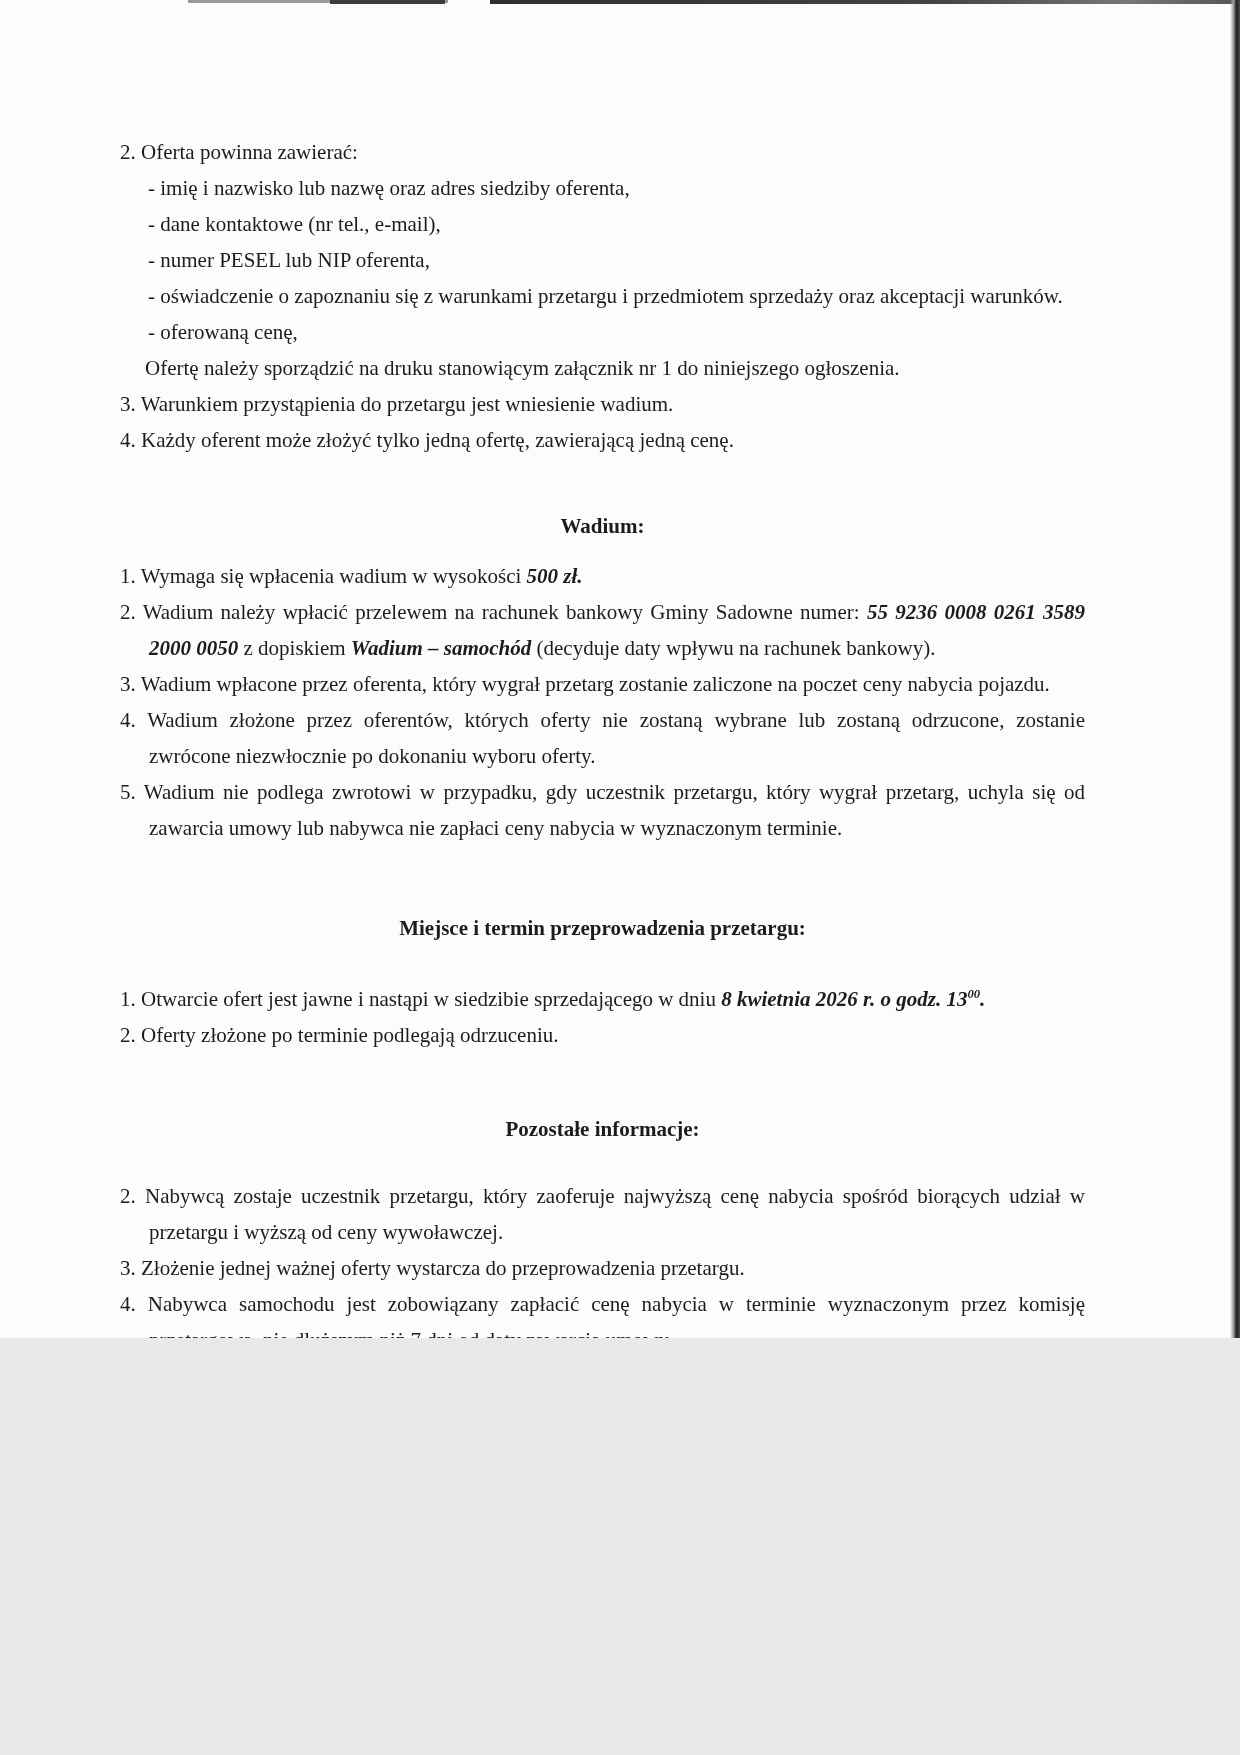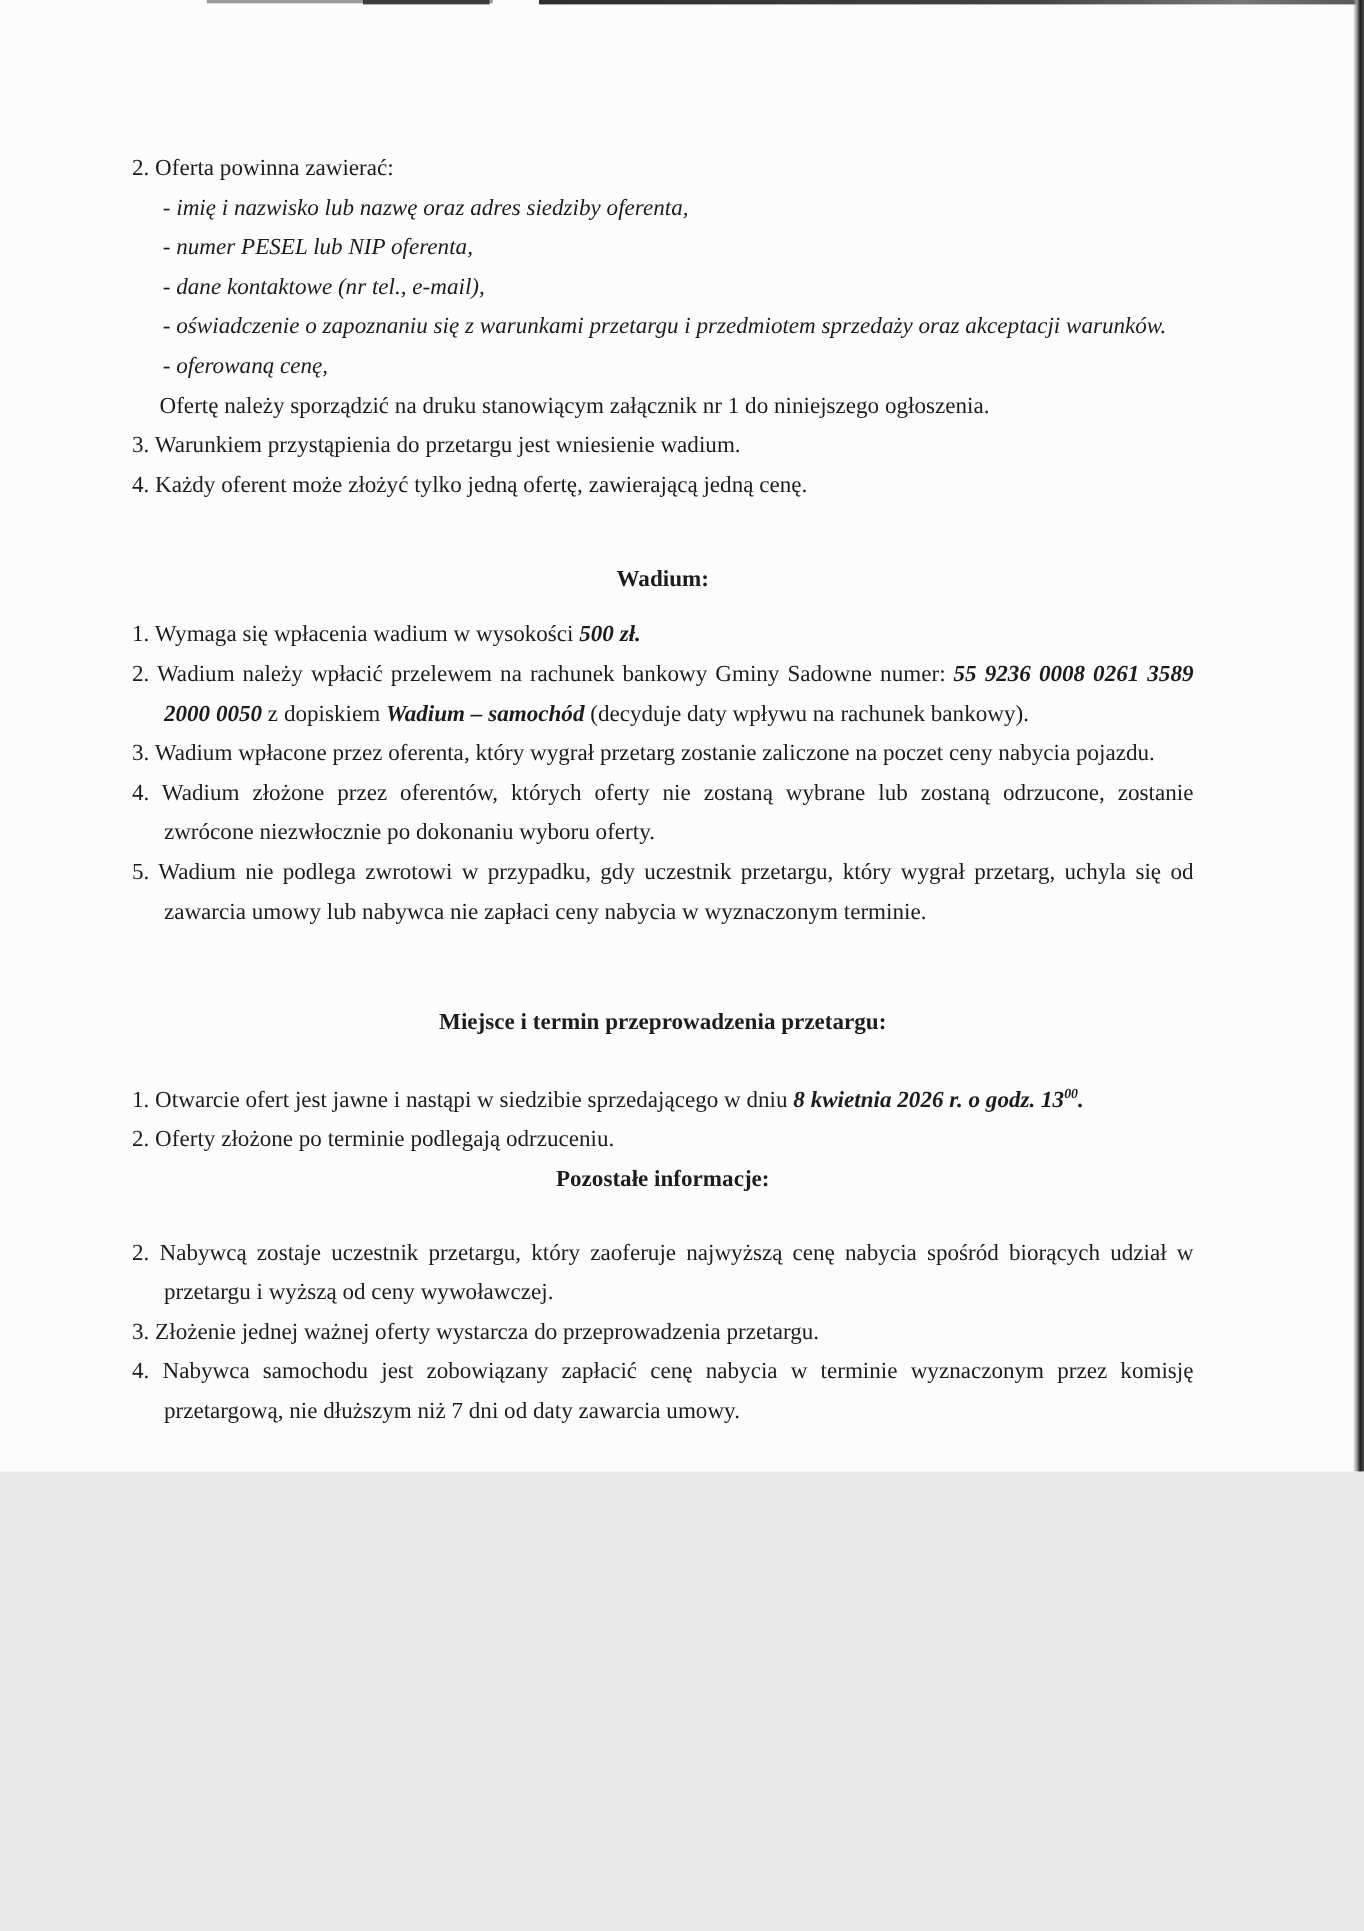--- a/index.html
+++ b/index.html
@@ -24,45 +24,45 @@
                 background: linear-gradient(to right, rgba(250,250,250,0) 0%, #9a9a9a 35%, #1f1f1f 65%, #4a4a4a 100%); }
   .content {
     position: absolute;
     left: 120px;
     top: 134px;
     width: 965px;
   }
   p { margin: 0; }
   .just { text-align: justify; }
   .hang { padding-left: 29px; text-indent: -29px; }
-  .bullet { padding-left: 56px; text-indent: -28px; font-style: italic; }
+  .bullet { padding-left: 56px; text-indent: -28px; }
   .note { margin-left: 25px; }
   .heading { font-weight: bold; text-align: center; }
   .h-wadium { margin-top: 50px; margin-bottom: 14px; }
   .h-miejsce { margin-top: 64px; margin-bottom: 35px; }
-  .h-pozostale { margin-bottom: 31px; }
+  .h-pozostale { margin-top: 58px; margin-bottom: 31px; }
   b { font-weight: bold; font-style: italic; }
   .sup { vertical-align: super; font-size: 0.6em; line-height: 0; }
 </style>
 </head>
 <body>
 
 <div class="page">
   <div class="scan-top-a"></div>
   <div class="scan-top-b"></div>
   <div class="scan-top-c"></div>
   <div class="scan-right"></div>
 
   <div class="content">
 
     <p class="hang"><span>2.</span> <span>Oferta powinna zawierać:</span></p>
 
     <p class="bullet"><span>- imię i nazwisko lub nazwę oraz adres siedziby oferenta,</span></p>
+    <p class="bullet"><span>- dane kontaktowe (nr tel., e-mail),</span></p>
     <p class="bullet"><span>- numer PESEL lub NIP oferenta,</span></p>
-    <p class="bullet"><span>- dane kontaktowe (nr tel., e-mail),</span></p>
     <p class="bullet just"><span>- oświadczenie o zapoznaniu się z warunkami przetargu i przedmiotem sprzedaży oraz akceptacji warunków.</span></p>
     <p class="bullet"><span>- oferowaną cenę,</span></p>
 
     <p class="note"><span>Ofertę należy sporządzić na druku stanowiącym załącznik nr 1 do niniejszego ogłoszenia.</span></p>
 
     <p class="hang"><span>3.</span> <span>Warunkiem przystąpienia do przetargu jest wniesienie wadium.</span></p>
     <p class="hang"><span>4.</span> <span>Każdy oferent może złożyć tylko jedną ofertę, zawierającą jedną cenę.</span></p>
 
     <p class="heading h-wadium"><span>Wadium:</span></p>
 

